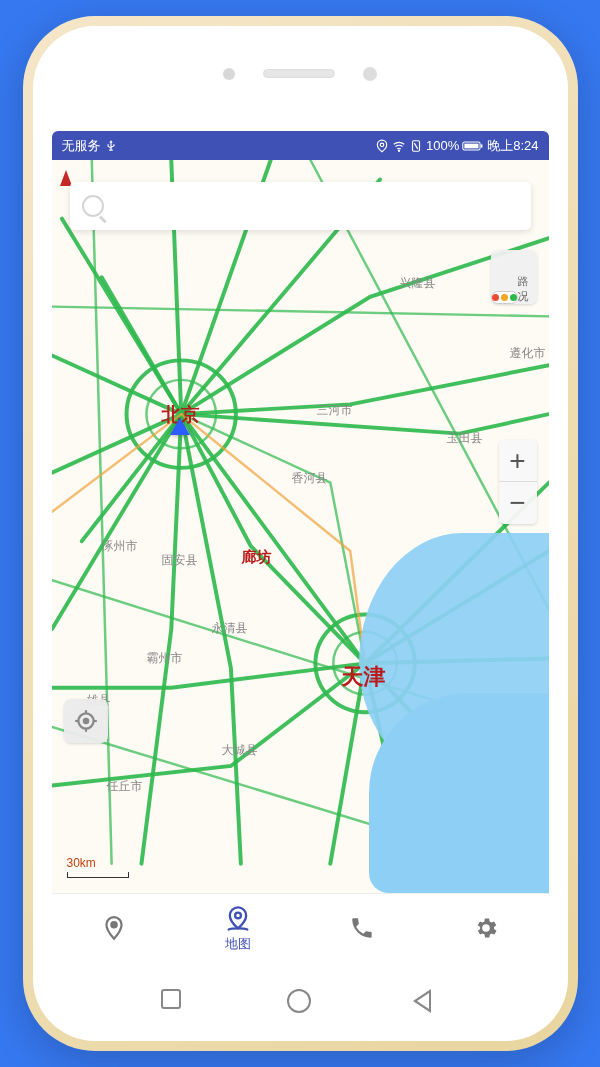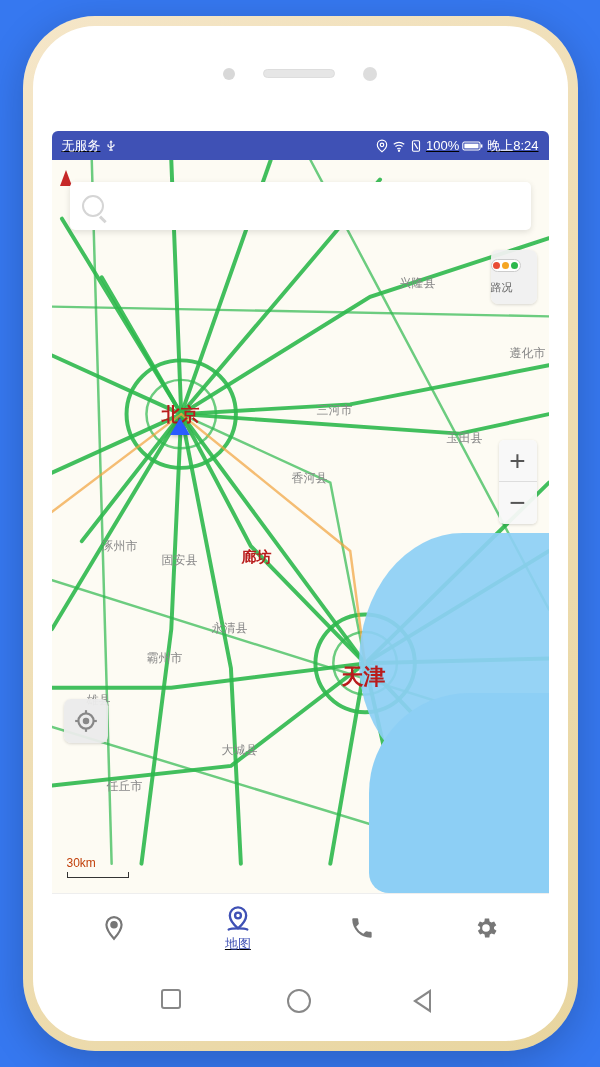--- a/index.html
+++ b/index.html
@@ -3,41 +3,41 @@
 <meta charset="utf-8">
 <style>
   * { margin:0; padding:0; box-sizing:border-box; font-family:-apple-system,BlinkMacSystemFont,"Segoe UI",Arial,sans-serif; }
   body { width:600px; height:1067px; background:#3678f0; display:flex; align-items:center; justify-content:center; }
   .phone-frame { width:555px; height:1035px; background:linear-gradient(135deg,#f5e6c8,#e8d59f); border-radius:72px; padding:10px; box-shadow:0 10px 40px rgba(0,0,0,.2); }
   .phone-inner { width:100%; height:100%; background:#fff; border-radius:62px; overflow:hidden; position:relative; }
   .top-hardware { height:95px; display:flex; align-items:center; justify-content:center; gap:28px; }
   .speaker { width:72px; height:9px; background:#e6e6e6; border-radius:5px; border:1px solid #ddd;}
   .sensor { width:12px; height:12px; background:#d8d8d8; border-radius:50%; }
   .camera { width:14px; height:14px; background:#ddd; border-radius:50%; }
-  .screen { position:absolute; left:19px; right:19px; top:105px; bottom:78px; background:#fff; border-radius:6px; overflow:hidden; display:flex; flex-direction:column;text-decoration:underline; }
+  .screen { position:absolute; left:19px; right:19px; top:105px; bottom:78px; background:#fff; border-radius:6px; overflow:hidden; display:flex; flex-direction:column; }
   .statusbar { height:29px; background:#3f51b5; color:#fff; display:flex; align-items:center; justify-content:space-between; padding:0 10px; font-size:13px; }
   .sb-left, .sb-right { display:flex; align-items:center; gap:3px; }
   .sb-icon { width:14px; height:14px; display:inline-flex; }
   .map-area { flex:1; position:relative; background:#fdfbf3; overflow:hidden; }
   .map-canvas { position:absolute; inset:0; }
   .sea { position:absolute; right:-40px; bottom:100px; width:230px; height:260px; background:#8dcff5; border-radius:45% 10% 10% 55% / 50% 10% 10% 50%; opacity:.92;}
   .sea2 { position:absolute; right:-20px; bottom:0; width:200px; height:200px; background:#8dcff5; border-radius:50% 10% 10% 10%;}
   .road { stroke:#2db84d; stroke-width:4; fill:none; opacity:.9; stroke-linecap:round; }
   .road.thin { stroke-width:2.5; opacity:.7;}
   .road.orange{ stroke:#f1a33c;}
   .city-label { position:absolute; font-weight:700; color:#b91c1c; }
   .town-label { position:absolute; font-size:12px; color:#888; }
   .loc-marker { position:absolute; width:0;height:0; border-left:10px solid transparent; border-right:10px solid transparent; border-bottom:17px solid #2a5cff; filter:drop-shadow(0 1px 2px rgba(0,0,0,.3)); }
   .compass { position:absolute; left:8px; top:10px; width:0;height:0; border-left:6px solid transparent; border-right:6px solid transparent; border-bottom:16px solid #c62828;}
   .search-bar { position:absolute; left:18px; right:18px; top:22px; height:48px; background:#fff; border-radius:5px; box-shadow:0 2px 6px rgba(0,0,0,.12); display:flex; align-items:center; padding:0 12px; }
   .search-icon { width:22px;height:22px; border:2.5px solid #d5d5d5; border-radius:50%; position:relative; margin-right:8px;}
   .search-icon::after{content:"";position:absolute;right:-5px;bottom:-5px;width:8px;height:2.5px;background:#d5d5d5;transform:rotate(45deg);}
   .search-input { flex:1; border:none; outline:none; text-align:center; font-size:18px; }
   .search-input::placeholder { color:#2a5cff; opacity:1;}
-  .traffic-btn { position:absolute; right:12px; top:90px; width:46px; height:54px; background:rgba(240,240,240,.95); border-radius:7px; display:flex; flex-direction:column; align-items:flex-start; justify-content:center; gap:8px; box-shadow:0 1px 3px rgba(0,0,0,.15);}
+  .traffic-btn { position:absolute; right:12px; top:90px; width:46px; height:54px; background:rgba(240,240,240,.95); border-radius:7px; display:flex; flex-direction:row; align-items:flex-end; justify-content:center; gap:0; box-shadow:0 1px 3px rgba(0,0,0,.15);}
   .traffic-light { width:30px; height:13px; background:#fff; border-radius:7px; display:flex; align-items:center; justify-content:center; gap:2px; border:1px solid #ccc;}
   .traffic-light span{width:7px;height:7px;border-radius:50%;}
   .traffic-label { font-size:11px; color:#666; }
   .zoom-ctrl { position:absolute; right:12px; top:280px; width:38px; background:rgba(248,248,248,.95); border-radius:5px; box-shadow:0 1px 3px rgba(0,0,0,.15); display:flex; flex-direction:column;}
   .zoom-btn { height:42px; display:flex; align-items:center; justify-content:center; font-size:28px; color:#555; cursor:pointer; font-weight:300;}
   .zoom-btn:first-child{border-bottom:1px solid #ddd;}
   .locate-btn { position:absolute; left:12px; bottom:150px; width:44px;height:44px; background:rgba(235,235,235,.95); border-radius:7px; display:flex;align-items:center;justify-content:center; box-shadow:0 1px 3px rgba(0,0,0,.15);}
   .scale { position:absolute; left:15px; bottom:15px; font-size:12px; color:#c2410c;}
   .scale .bar{ width:62px; height:6px; border:1.5px solid #333; border-top:none; margin-top:2px;}
   .tab-bar { height:70px; background:#fff; border-top:1px solid #eee; display:flex;text-align:right; }

